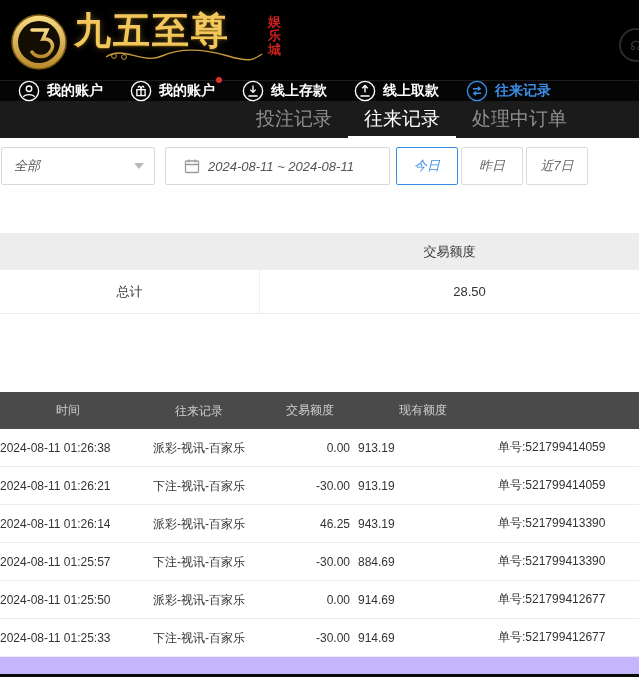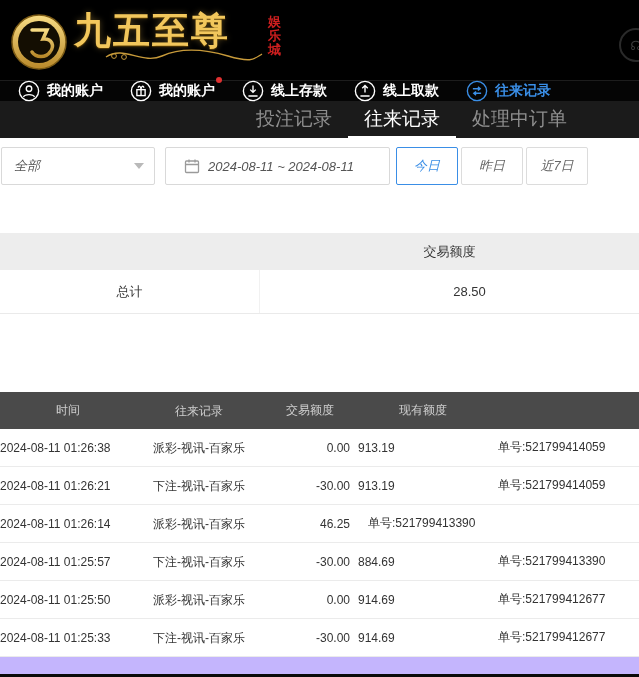--- a/index.html
+++ b/index.html
@@ -204,20 +204,21 @@
     <div class="c time">2024-08-11 01:26:21</div>
     <div class="c type">下注-视讯-百家乐</div>
     <div class="c amount">-30.00</div>
     <div class="c balance">913.19</div>
     <div class="c order">单号:521799414059</div>
   </div>
   <div class="t-row">
     <div class="c time">2024-08-11 01:26:14</div>
     <div class="c type">派彩-视讯-百家乐</div>
     <div class="c amount">46.25</div>
+    <div class="c balance">943.19</div>
     <div class="c order">单号:521799413390</div>
   </div>
   <div class="t-row">
     <div class="c time">2024-08-11 01:25:57</div>
     <div class="c type">下注-视讯-百家乐</div>
     <div class="c amount">-30.00</div>
     <div class="c balance">884.69</div>
     <div class="c order">单号:521799413390</div>
   </div>
   <div class="t-row">

